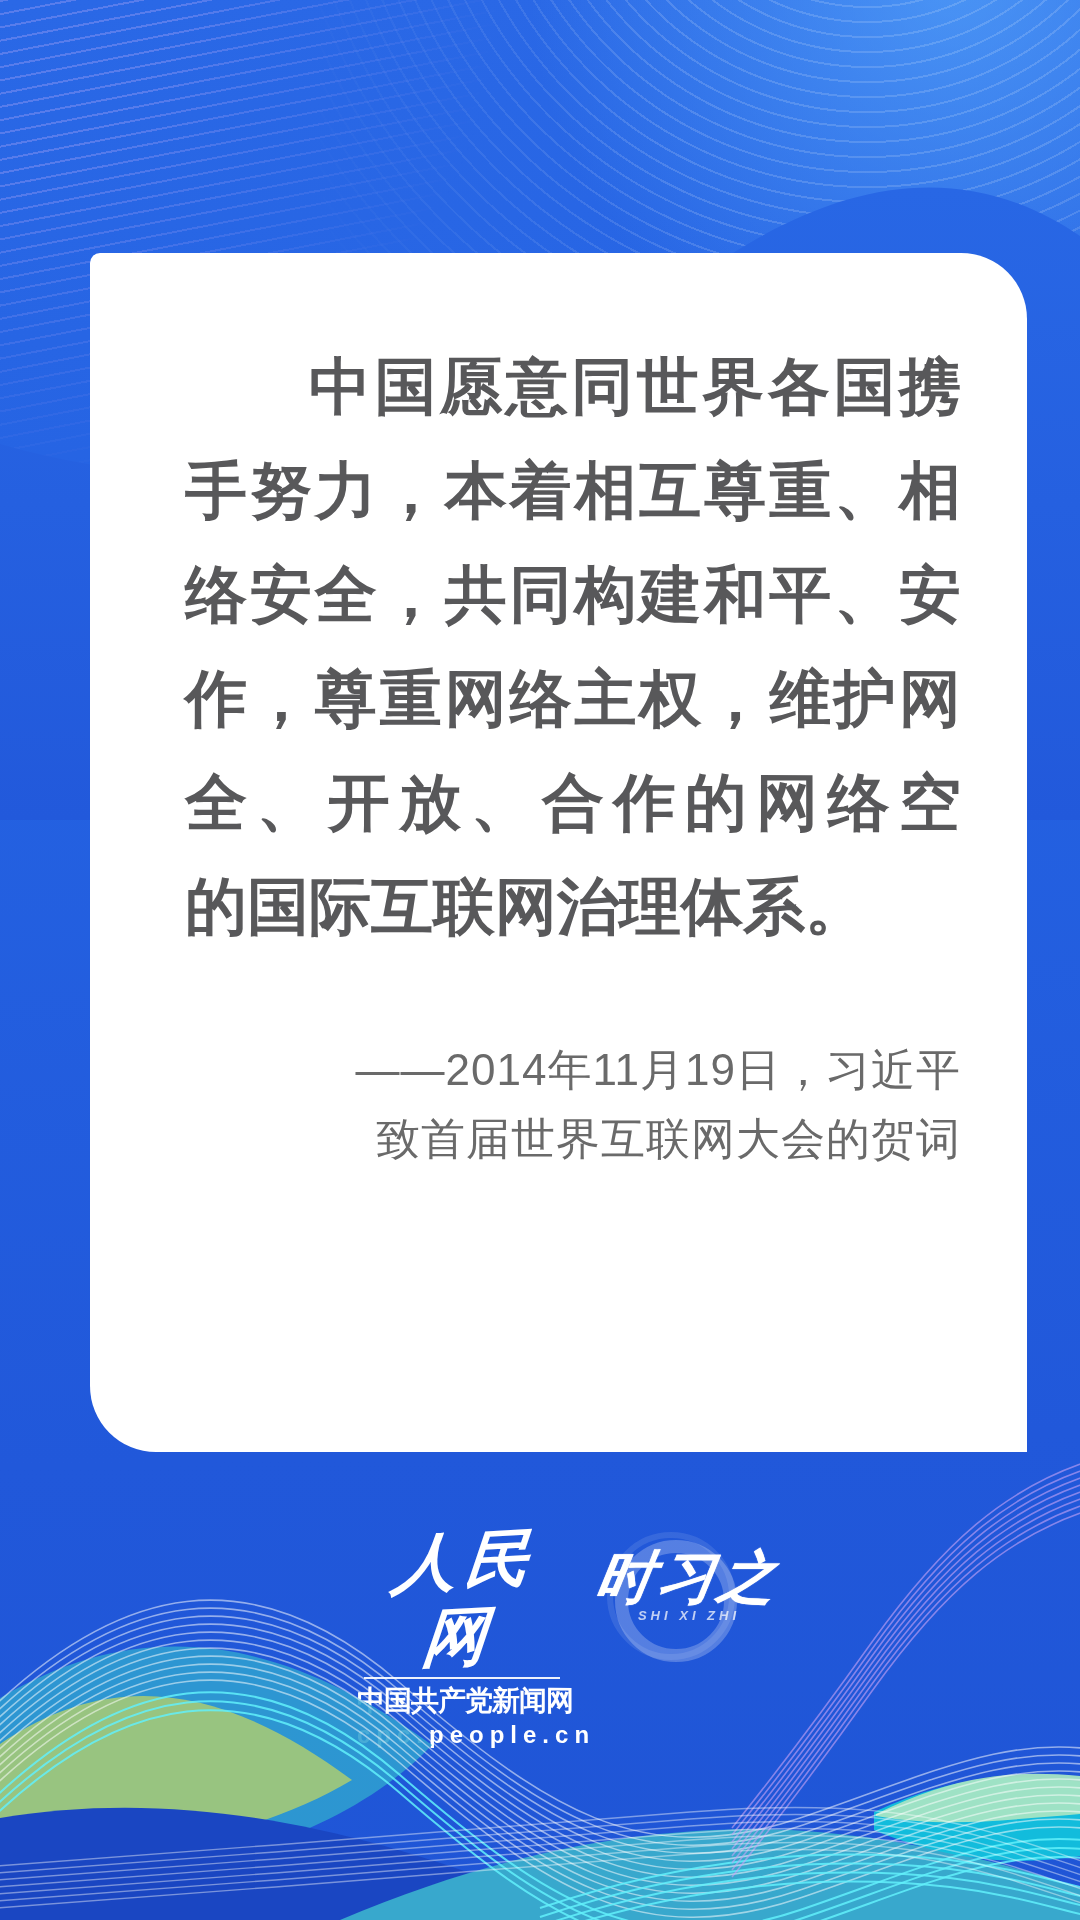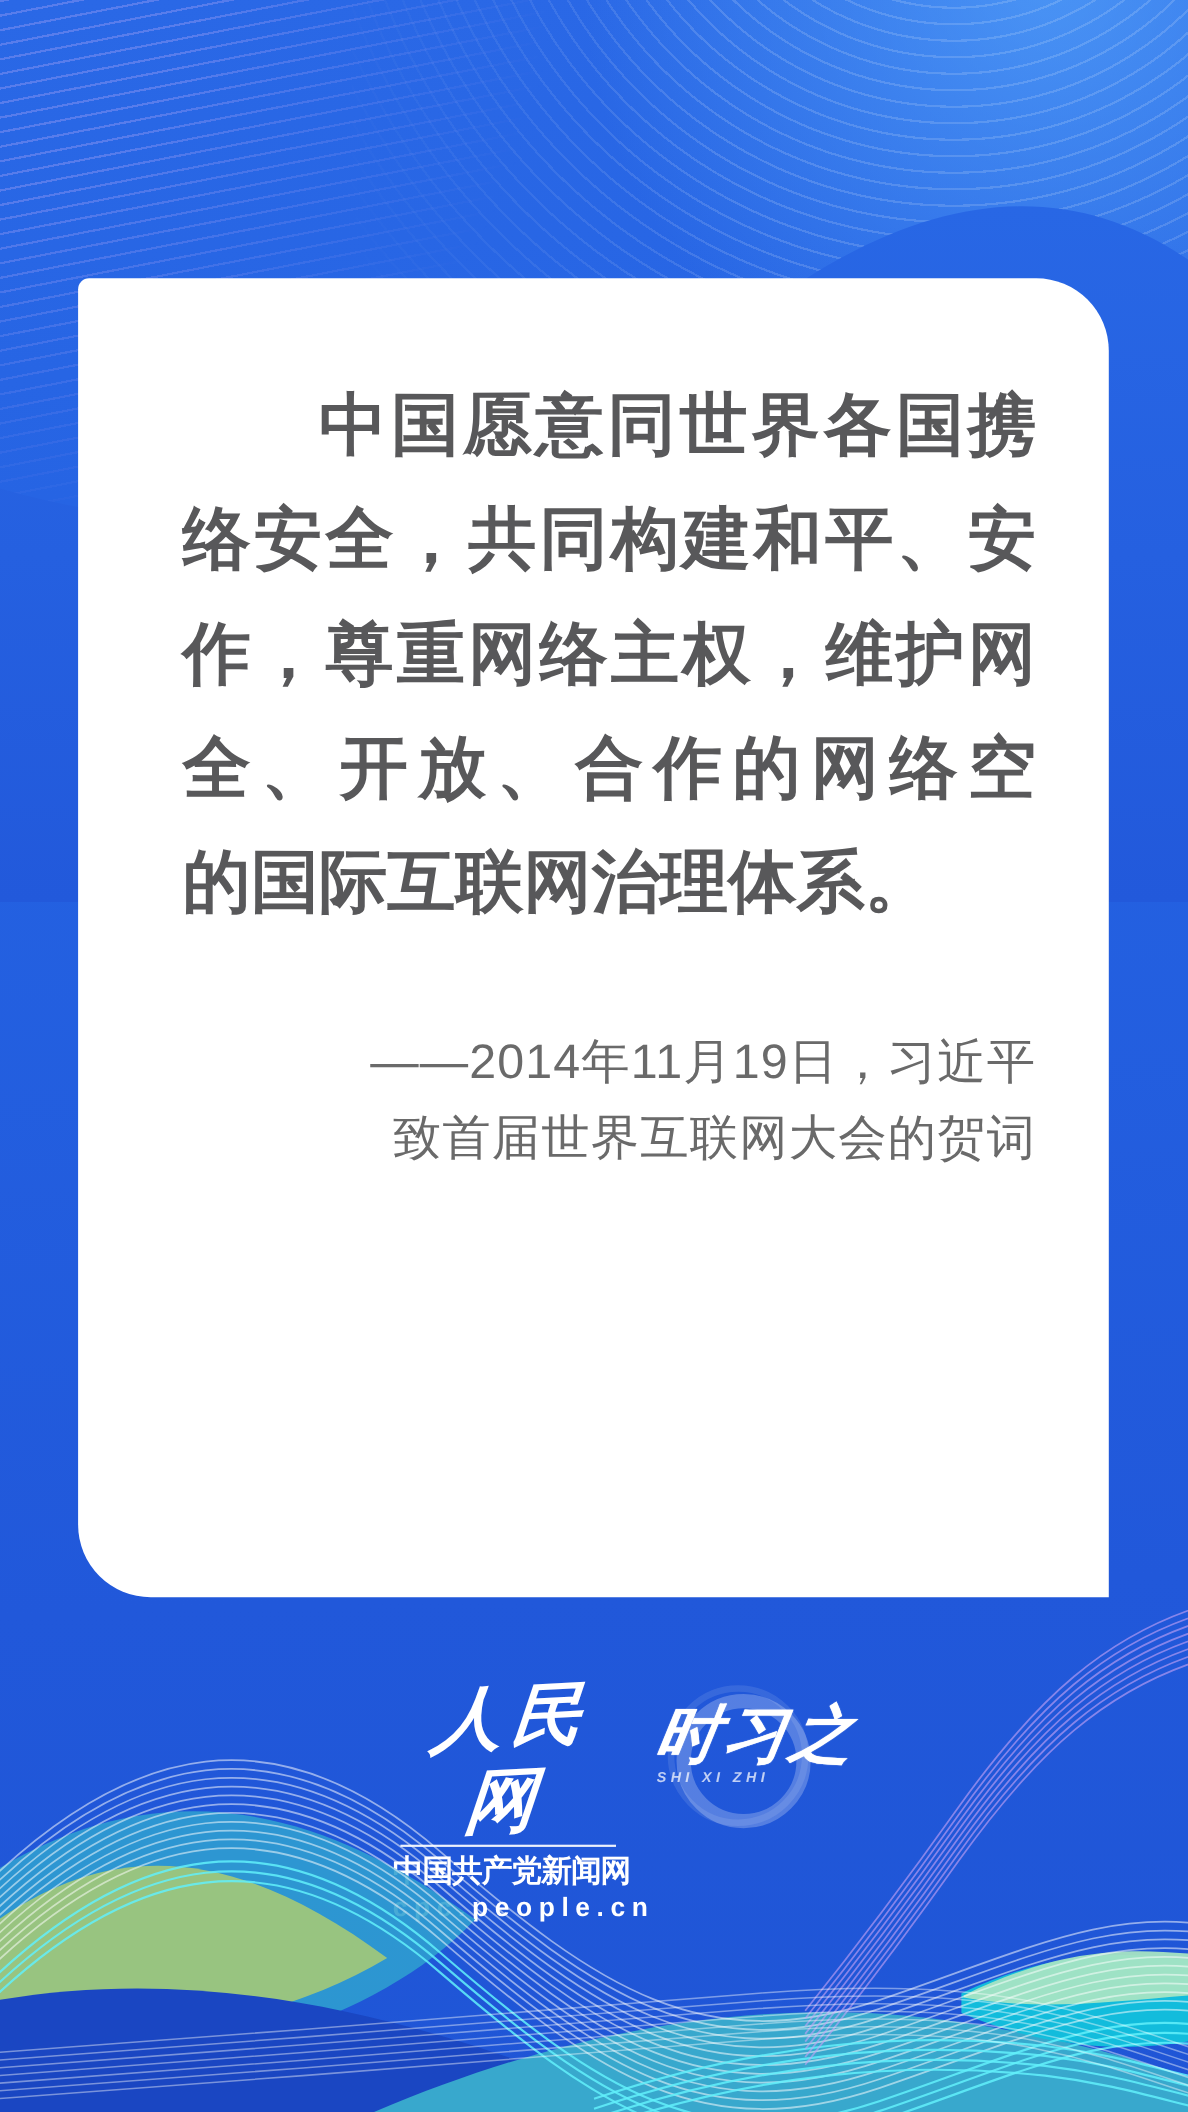--- a/index.html
+++ b/index.html
@@ -21,21 +21,21 @@
   }
   .lines-tl{
     position:absolute;top:0;left:0;width:660px;height:800px;
     background:repeating-linear-gradient(169deg,rgba(222,186,255,.26) 0 2px,rgba(222,186,255,0) 2px 13px);
     -webkit-mask-image:radial-gradient(ellipse 115% 95% at -6% -6%,#000 30%,transparent 72%);
     mask-image:radial-gradient(ellipse 115% 95% at -6% -6%,#000 30%,transparent 72%);
   }
   .top-swoosh{position:absolute;top:0;left:0;}
   
   .card{
-    position:absolute;left:71px;top:253px;width:937px;height:1199px;
+    position:absolute;left:90px;top:253px;width:937px;height:1199px;
     background:#ffffff;border-radius:10px 66px 0px 66px;
     box-sizing:border-box;padding:82px 66px 0 95px;
   }
   .q-line{
     height:104px;line-height:104px;font-size:62px;font-weight:700;
     color:#58585a;font-family:"Liberation Serif","DejaVu Serif",serif;
     white-space:nowrap;
   }
   .q-line.just{text-align:justify;text-align-last:justify;white-space:normal;}
   .q-line.indent{padding-left:124px;}
@@ -61,21 +61,21 @@
   }
   .ring2{
     position:absolute;left:10px;top:-12px;width:116px;height:116px;border-radius:50%;
     border:6px solid rgba(255,255,255,.10);
   }
   .sxz-text{
     position:relative;font-size:57px;font-weight:900;font-style:italic;
     transform:skewX(-9deg);line-height:66px;letter-spacing:4px;white-space:nowrap;text-shadow:0 0 1px #fff;
   }
   .sxz-sub{
-    position:relative;text-align:left;font-size:13px;font-weight:700;font-style:italic;
+    position:relative;text-align:center;font-size:13px;font-weight:700;font-style:italic;
     letter-spacing:4px;color:rgba(255,255,255,.72);margin-top:-2px;padding-right:6px;
   }
   
   .bottom-waves{position:absolute;left:0;bottom:0;}
   .bundle use{fill:none;}
   .bundle.white use{stroke:rgba(255,255,255,.52);stroke-width:1.6;}
   .bundle.white2 use{stroke:rgba(255,255,255,.42);stroke-width:1.4;}
   .bundle.cyanb use{stroke:rgba(98,240,250,.85);stroke-width:2;}
   .bundle.purple use{stroke:rgba(197,162,246,.62);stroke-width:1.6;}
 </style>
@@ -94,20 +94,21 @@
         <stop offset="0" stop-color="#2867e5"></stop>
         <stop offset="1" stop-color="#2259db"></stop>
       </linearGradient>
     </defs>
     <path d="M1080,236 C948,146 800,186 646,318 C486,454 252,516 0,444 L0,820 L1080,820 Z" fill="url(#tg)"></path>
   </svg>
 
   <div class="card">
     <div class="quote">
       <div class="q-line just indent">中国愿意同世界各国携</div>
+      <div class="q-line just">手努力，本着相互尊重、相</div>
       <div class="q-line just">络安全，共同构建和平、安</div>
       <div class="q-line just">作，尊重网络主权，维护网</div>
       <div class="q-line just">全、开放、合作的网络空</div>
       <div class="q-line">的国际互联网治理体系。</div>
     </div>
     <div class="attribution">
       <div>——2014年11月19日，习近平</div>
       <div>致首届世界互联网大会的贺词</div>
     </div>
   </div>

